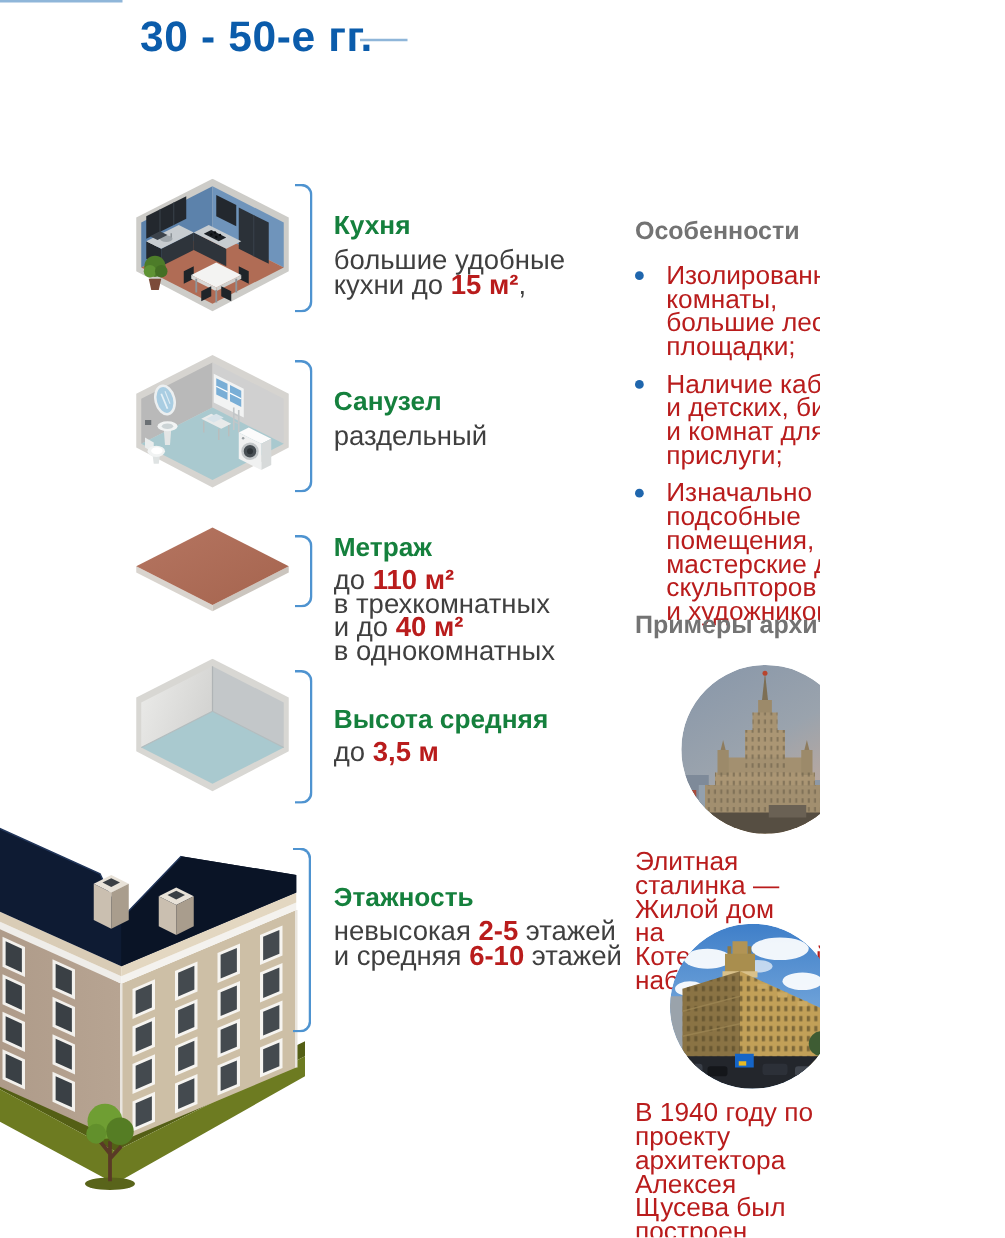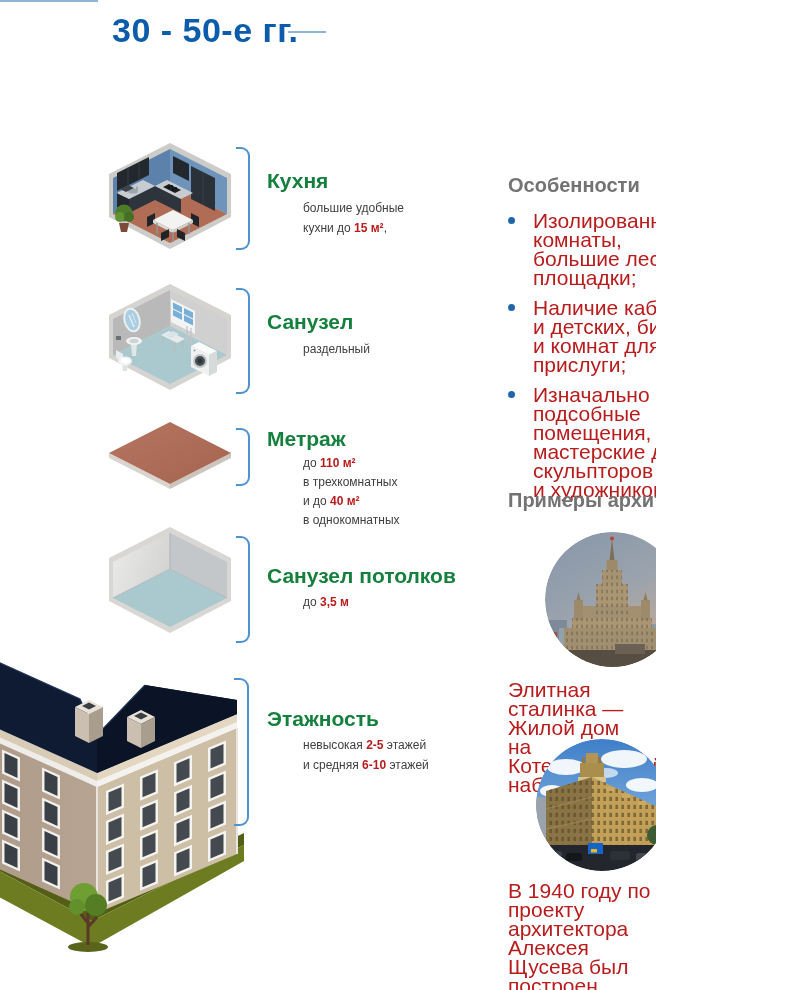--- a/index.html
+++ b/index.html
@@ -4,21 +4,21 @@
 <style>
   * { margin:0; padding:0; box-sizing:border-box; }
   html,body { width:804px; height:990px; }
   body { font-family:"Liberation Sans","DejaVu Sans",sans-serif; background:#fff; }
   .page { position:relative; width:656px; height:990px; overflow:hidden; background:#fff; }
   .abs { position:absolute; }
   .hline { height:2px; background:#8fb6d9; }
   .title { font-size:34px; font-weight:700; color:#0b5cab; letter-spacing:.5px; white-space:nowrap; }
   .subtitle { font-size:16.5px; line-height:20.5px; color:#3f3f3f; white-space:pre-line; }
   .sec-h { font-size:21px; font-weight:700; color:#15803d; white-space:nowrap; }
-  .sec-p { font-size:12px; color:#3f3f3f; white-space:nowrap;margin-left:36px; }
+  .sec-p { font-size:22px; color:#3f3f3f; white-space:nowrap; }
   .lh20 { line-height:20px; } .lh19 { line-height:19px; }
   .sec-p b, .preline b { color:#b91c1c; }
   .bracket { border:2px solid #4e93d0; border-left:none; border-radius:0 9px 9px 0; width:14px; }
   .rcol-h { font-size:20px; font-weight:700; color:#737373; white-space:nowrap; }
   .preline { white-space:pre-line; font-size:21px; line-height:19px; color:#b91c1c; }
   .feat-item { display:flex; margin-bottom:11px; }
   .feat-dot { width:7px; height:7px; border-radius:50%; background:#1f66ad; margin:6px 18px 0 0; flex:none; }
   .photo { border-radius:50%; overflow:hidden; display:block; }
   svg { display:block; }
 </style>
@@ -172,21 +172,21 @@
     </defs>
     <polygon points="67,0 128,31 128,74 67,106 6,74 6,31" fill="#d8d7d3"></polygon>
     <polygon points="10,35 67,6 67,42 10,71" fill="url(#wallg)"></polygon>
     <polygon points="67,6 124,35 124,71 67,42" fill="#c3c7c9"></polygon>
     <polygon points="10,71 67,42 124,71 67,100" fill="#a9c9cf"></polygon>
     <line x1="10" y1="71" x2="67" y2="42" stroke="#b3bcbe" stroke-width="1"></line>
     <line x1="67" y1="42" x2="124" y2="71" stroke="#b3bcbe" stroke-width="1"></line>
     <line x1="67" y1="6" x2="67" y2="42" stroke="#b0b4b6" stroke-width="1"></line>
   </svg>
   <div class="abs bracket" style="left:236px;top:536px;height:107px"></div>
-  <div class="abs sec-h" style="left:267px;top:564px">Санузел потолков</div>
+  <div class="abs sec-h" style="left:267px;top:564px">Высота средняя</div>
   <div class="abs sec-p lh20" style="left:267px;top:592px">
     <span>до </span><b>3,5 м</b>
   </div>
 
   <svg class="abs" style="left:-108px;top:655px" width="360" height="310" viewBox="0 0 360 310">
     <defs>
       <linearGradient id="faL" x1="0" y1="0" x2="1" y2="0">
         <stop offset="0" stop-color="#a08c7b"></stop>
           <stop offset="1" stop-color="#b7a492"></stop>
       </linearGradient>

